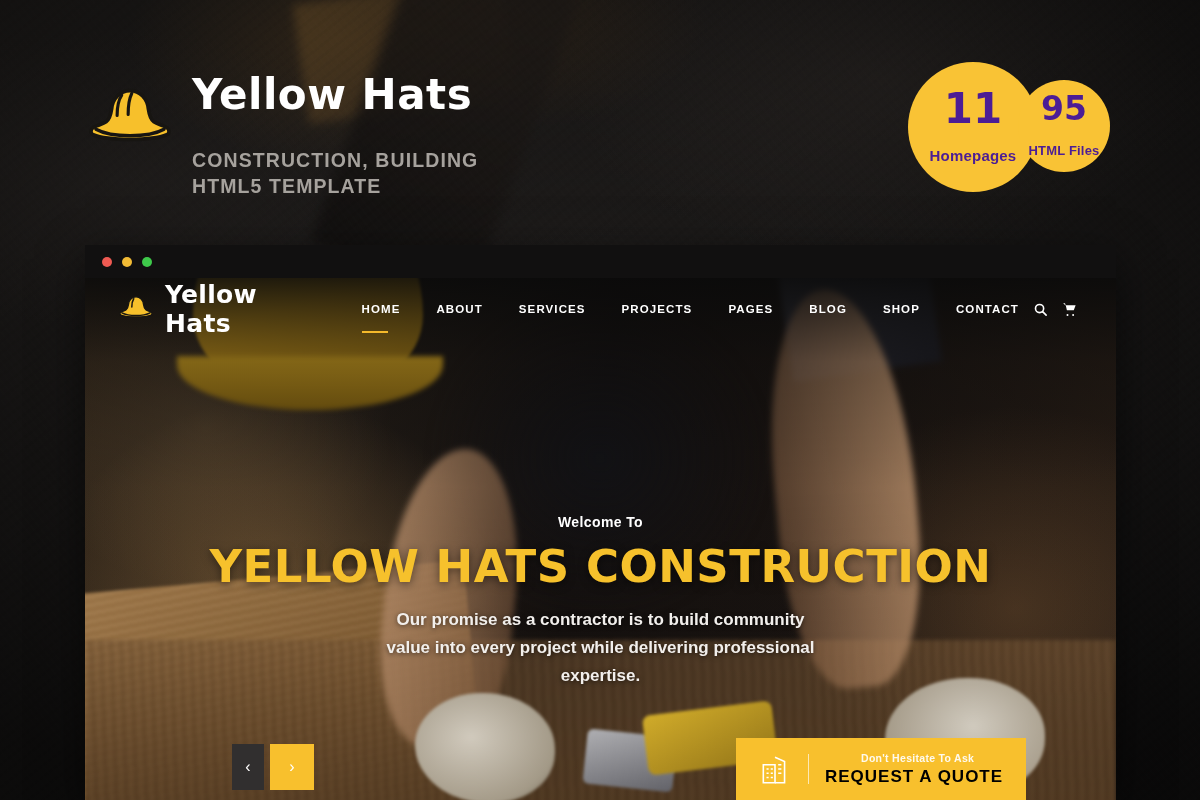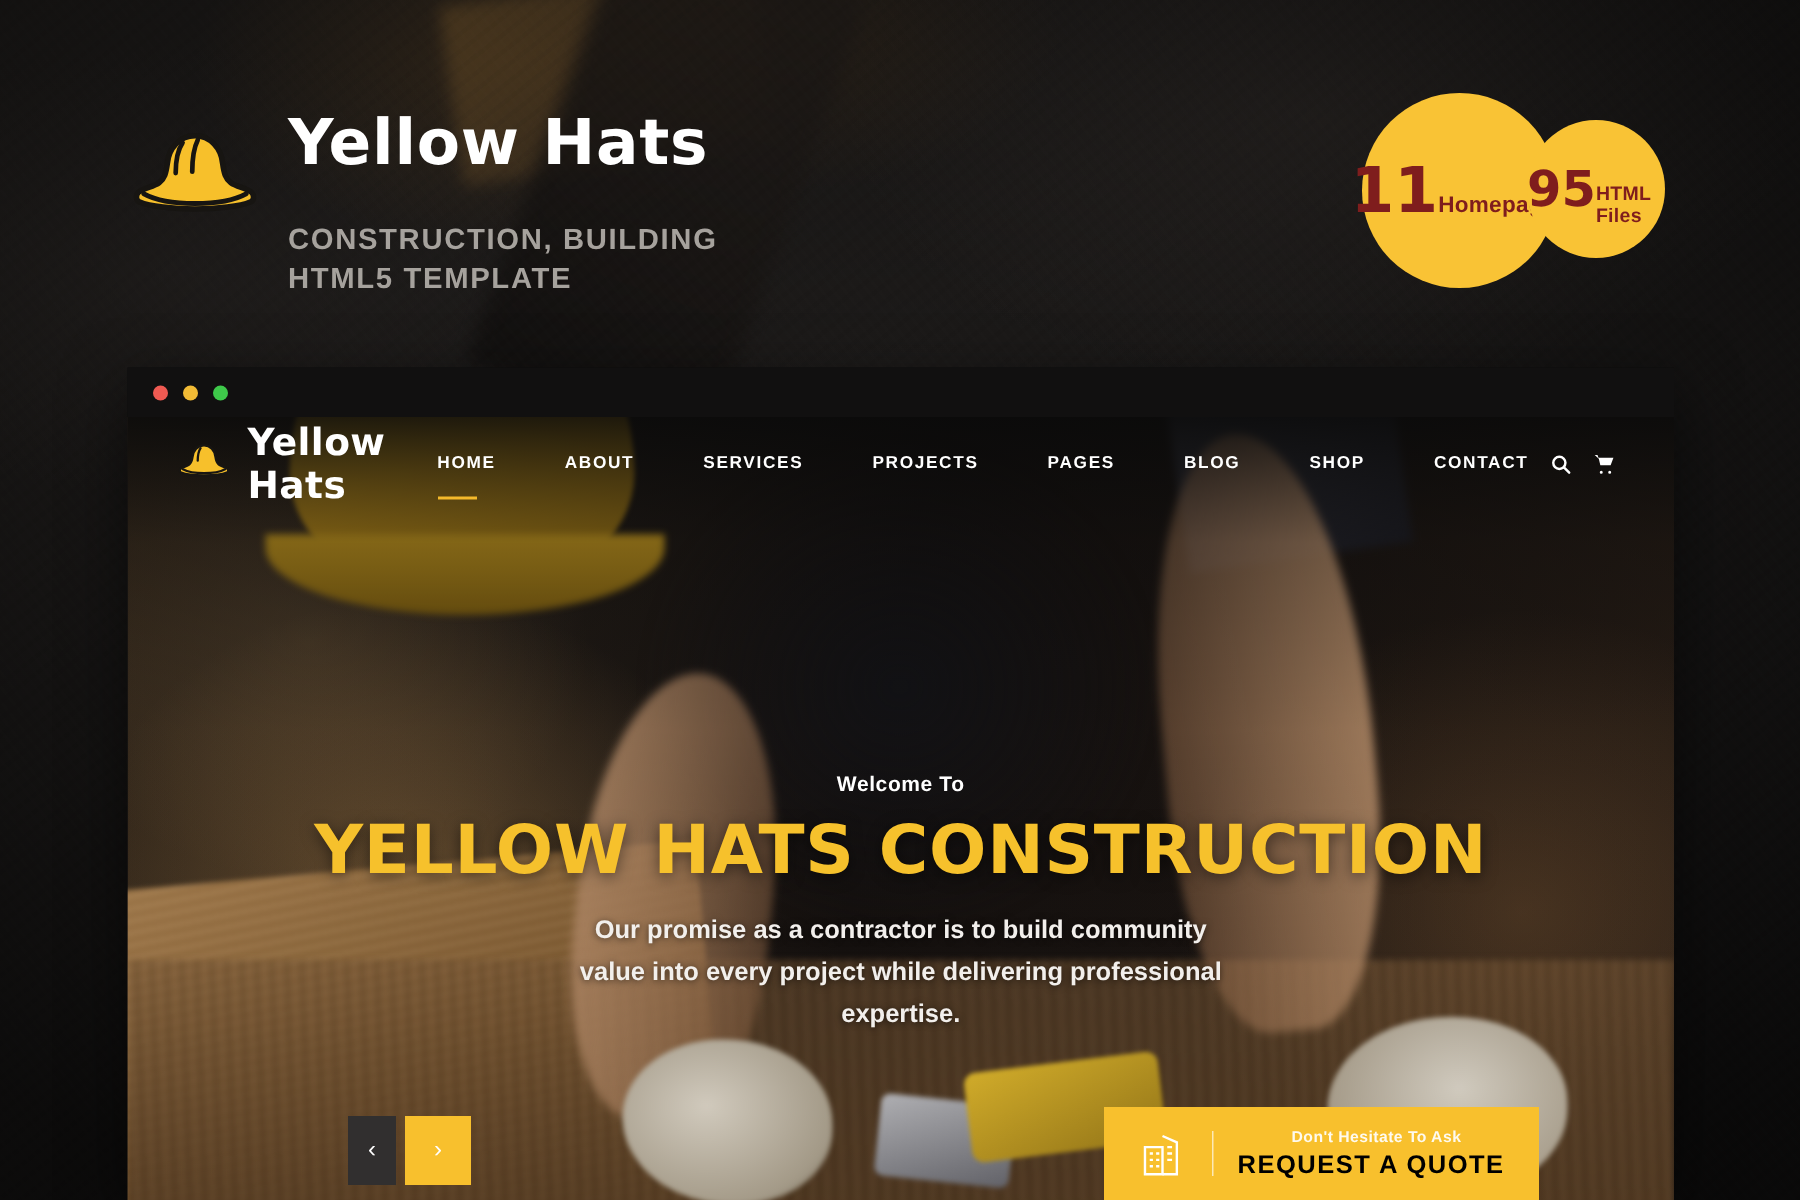--- a/index.html
+++ b/index.html
@@ -52,22 +52,22 @@
     font-family:"DejaVu Sans", sans-serif;
   }
   .brand-sub{
     margin-top:31px;color:#a6a29d;font-weight:bold;font-size:19.5px;letter-spacing:1.1px;
     line-height:1.34;text-transform:uppercase;
   }
 
   
   .badges{position:absolute;right:72px;top:62px;width:220px;height:130px;}
   .badge{
-    position:absolute;border-radius:50%;background:#f9c335;color:#7f1d1d;
-    display:flex;flex-direction:row;align-items:center;justify-content:center;
+    position:absolute;border-radius:50%;background:#f9c335;color:#4c1d95;
+    display:flex;flex-direction:column;align-items:center;justify-content:center;
   }
   .badge-big{left:0;top:0;width:130px;height:130px;}
   .badge-small{left:110px;top:18px;width:92px;height:92px;}
   .badge-num{font-weight:bold;line-height:.92;font-family:"DejaVu Sans", sans-serif;}
   .badge-big .badge-num{font-size:42px;}
   .badge-small .badge-num{font-size:33px;}
   .badge-label{font-weight:bold;letter-spacing:.2px;margin-top:19px;}
   .badge-big .badge-label{font-size:15px;}
   .badge-small .badge-label{font-size:13px;}
 
@@ -179,21 +179,21 @@
   .site-nav{
     position:absolute;left:0;top:0;width:100%;height:62px;
     display:flex;align-items:center;padding:0 32px;box-sizing:border-box;z-index:5;
   }
   .site-logo{display:flex;align-items:center;width:300px;}
   .site-logo .hat-small{width:38px;height:38px;flex:none;}
   .site-logo-text{
     margin-left:10px;color:#fff;font-size:25px;font-weight:600;letter-spacing:.3px;
     font-family:"DejaVu Sans", sans-serif;
   }
-  .menu{display:flex;align-items:flex-end;gap:18px;margin-left:20px;flex:1;}
+  .menu{display:flex;align-items:flex-end;gap:8px;margin-left:20px;flex:1;}
   .menu-item{
     position:relative;color:#fff;font-size:11.5px;font-weight:bold;letter-spacing:1.1px;
     text-transform:uppercase;padding:20px 14px;cursor:pointer;white-space:nowrap;
   }
   .menu-item.active::after{
     content:"";position:absolute;left:14px;bottom:2px;width:26px;height:2px;background:#f4b92b;
   }
   .nav-icons{display:flex;align-items:center;gap:14px;padding-right:6px;}
   .nav-icons svg{display:block;}
 

